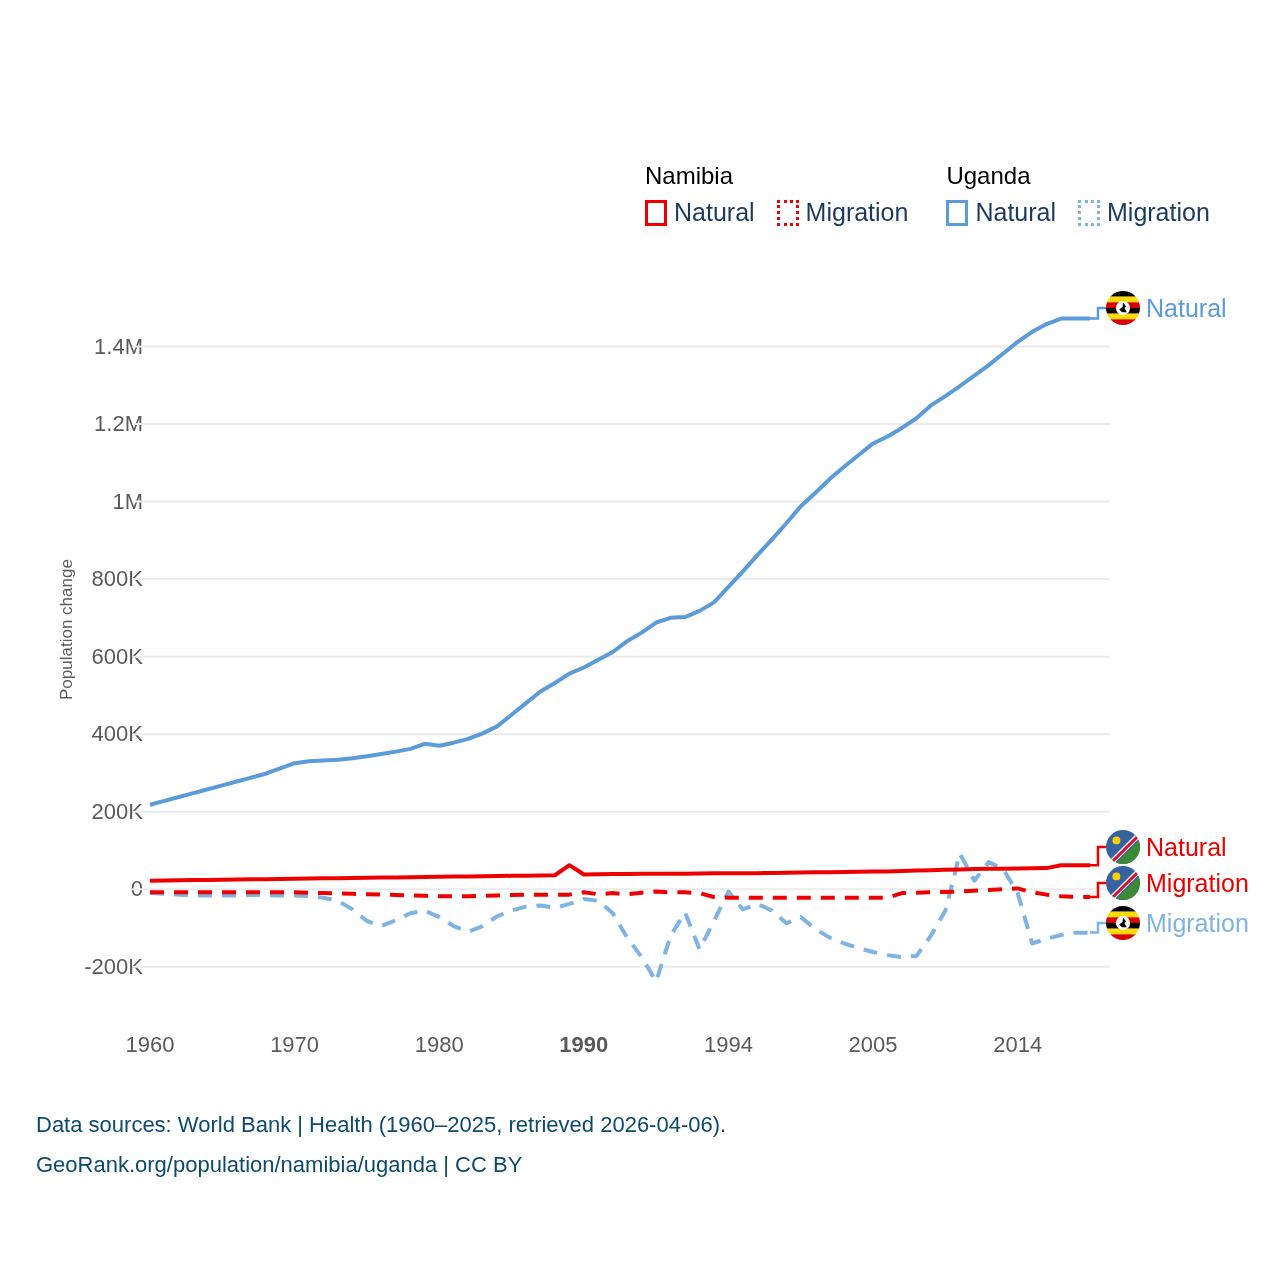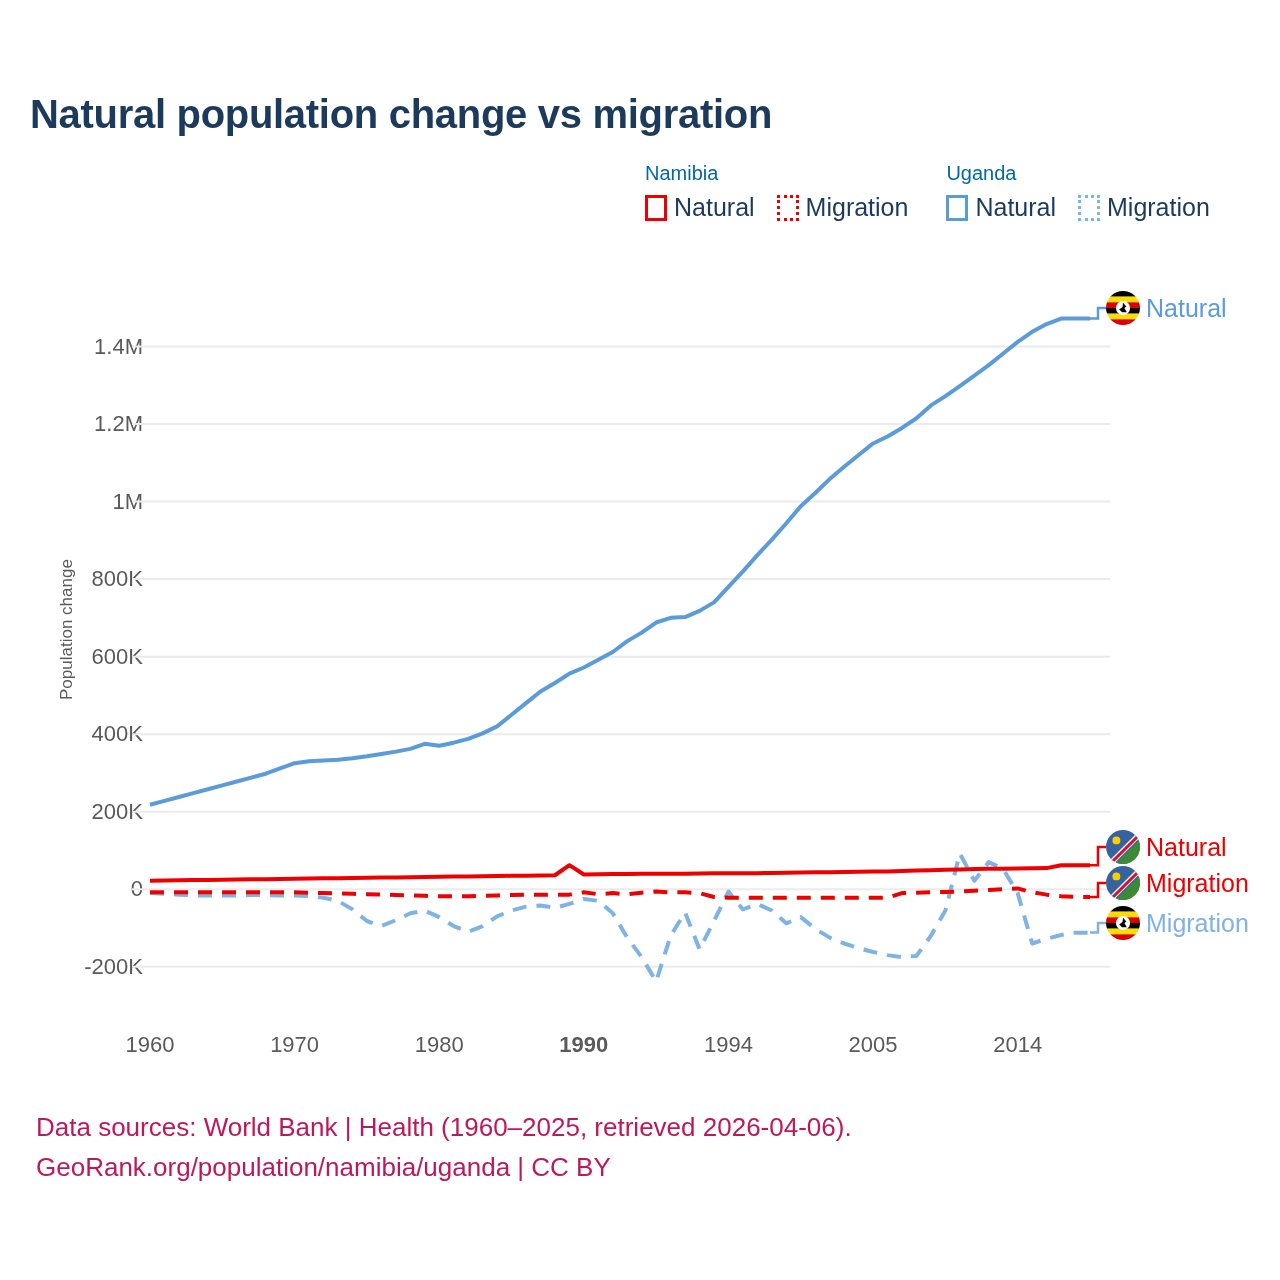--- a/index.html
+++ b/index.html
@@ -34,22 +34,22 @@
     top: 162px;
     color: #1b3a5c;
   }
   .legend-groups {
     display: flex;
     flex-direction: row;
     gap: 38px;
   }
   .legend-group { display: flex; flex-direction: column; }
   .legend-country {
-    font-size: 20px;
-    color: #0369a1;
+    font-size: 24px;
+    color: #000000;
     margin-bottom: 8px;
     white-space: nowrap;
   }
   .legend-items { display: flex; flex-direction: row; gap: 22px; }
   .legend-item {
     display: flex;
     flex-direction: row;
     align-items: center;
     gap: 7px;
     white-space: nowrap;
@@ -83,22 +83,22 @@
     color: #5a5a5a;
     font-size: 22px;
     white-space: nowrap;
   }
   .ytick { text-align: right; right: 1137px; transform: translateY(-50%); }
   .xtick { transform: translateX(-50%); top: 1032px; }
 
   .footer {
     position: absolute;
     left: 36px;
-    color: #be185d;
-    font-size: 26px;
+    color: #0c4a6e;
+    font-size: 22px;
     white-space: nowrap;
   }
   #footer-line-1 { top: 1112px; }
   #footer-line-2 { top: 1152px; }
 
   .series-label {
     position: absolute;
     display: flex;
     flex-direction: row;
     align-items: center;
@@ -114,21 +114,20 @@
     overflow: hidden;
     flex: 0 0 auto;
     display: block;
   }
 </style>
 </head>
 <body>
 
 <div id="chart-root">
 
-  <div class="title">Natural population change vs migration</div>
 
   <div class="legend">
     <div class="legend-groups" id="legend-groups">
         <div class="legend-group">
           <div class="legend-country">Namibia</div>
           <div class="legend-items">
             <div class="legend-item">
               <span class="swatch solid-red"></span>
               <span class="legend-label">Natural</span>
             </div>

